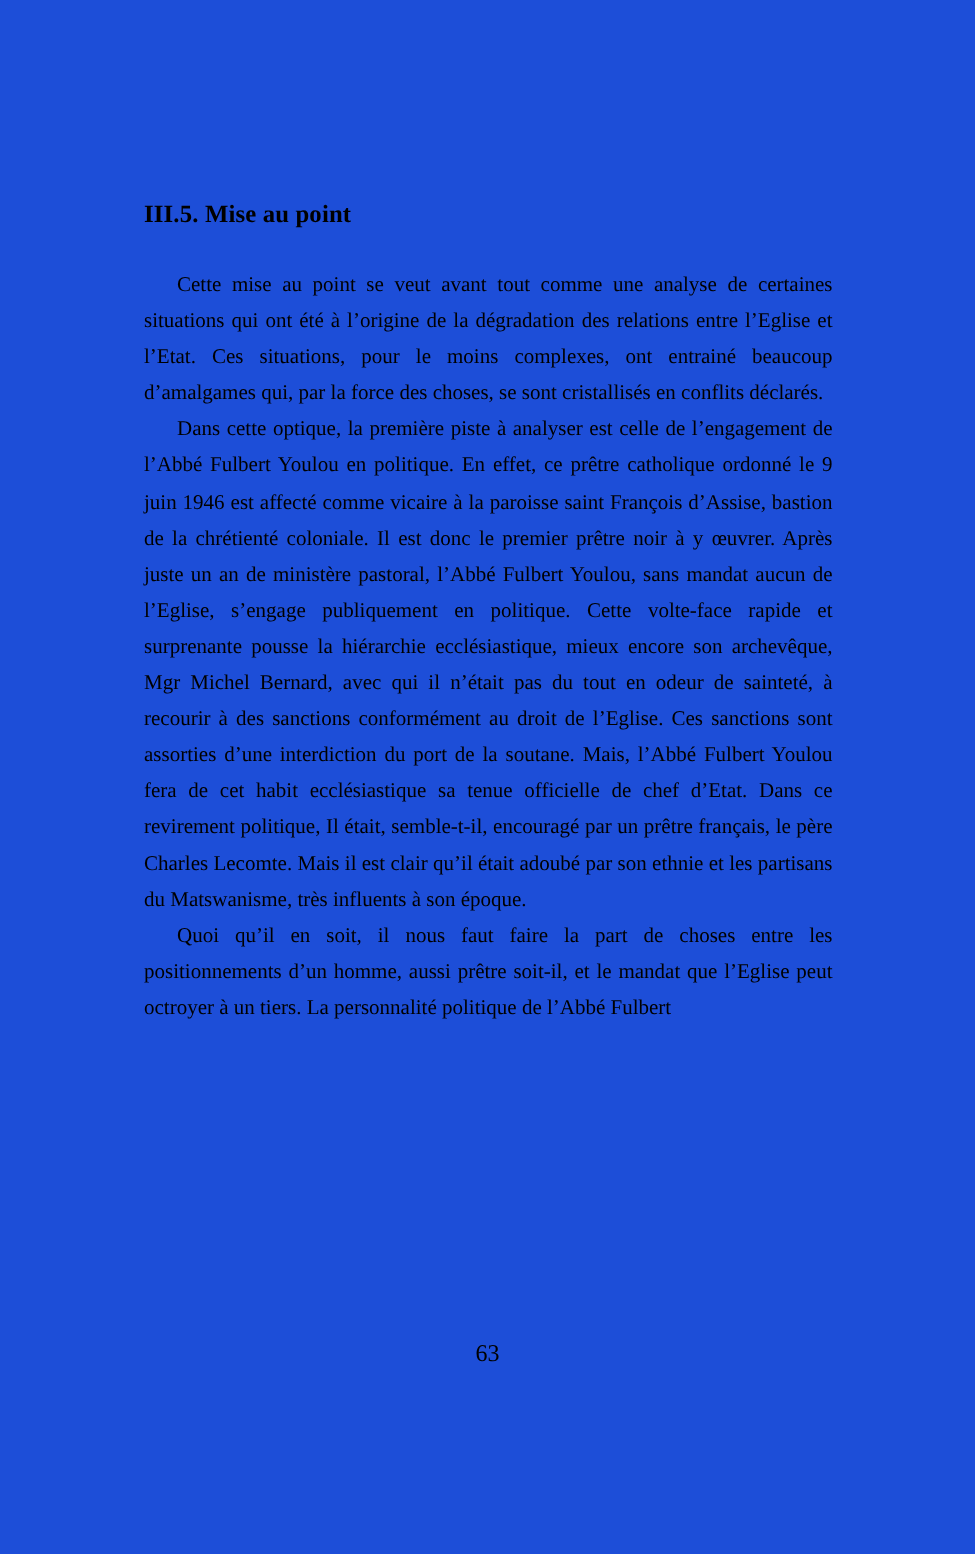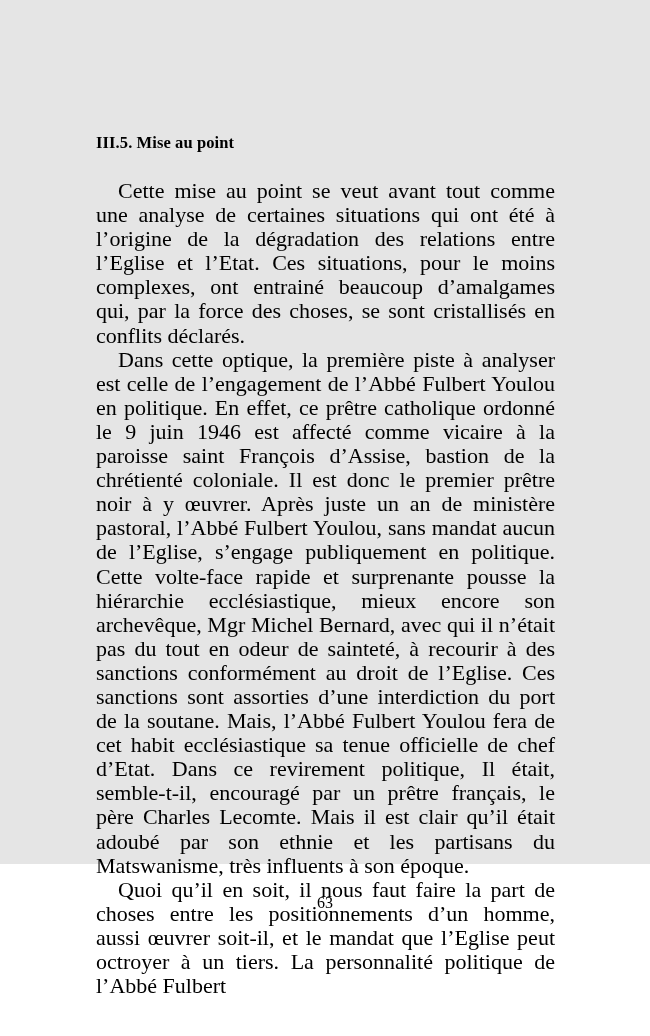--- a/index.html
+++ b/index.html
@@ -16,42 +16,42 @@
     font-family: "Liberation Serif", "DejaVu Serif", serif;
     color: #000000;
     -webkit-font-smoothing: antialiased;
   }
 
   .page {
     position: absolute;
     left: 0;
     top: 0;
     width: 650px;
-    height: 864px;
-    background: #e5e5e5;
+    height: 1036px;
+    background: #1d4ed8;
   }
 
   .text-column {
     position: absolute;
     left: 96px;
     top: 132px;
     width: 459px;
   }
 
   .section-heading {
     font-size: 16.5px;
     font-weight: bold;
     line-height: 22px;
     margin: 0 0 0 0;
     text-align: left;
     letter-spacing: 0.1px;
   }
 
   .body-para {
-    font-size: 22px;
+    font-size: 14px;
     line-height: 24.1px;
     text-align: justify;
     text-justify: inter-word;
     margin: 0;
     text-indent: 22px;
     hyphens: none;
     -webkit-hyphens: none;
   }
 
   .body-para.first-para {
@@ -75,19 +75,19 @@
 <div class="page">
 
   <div class="text-column">
 
     <h2 class="section-heading">III.5. Mise au point</h2>
 
     <p class="body-para first-para">Cette mise au point se veut avant tout comme une analyse de certaines situations qui ont été à l’origine de la dégradation des relations entre l’Eglise et l’Etat. Ces situations, pour le moins complexes, ont entrainé beaucoup d’amalgames qui, par la force des choses, se sont cristallisés en conflits déclarés.</p>
 
     <p class="body-para">Dans cette optique, la première piste à analyser est celle de l’engagement de l’Abbé Fulbert Youlou en politique. En effet, ce prêtre catholique ordonné le 9 juin 1946 est affecté comme vicaire à la paroisse saint François d’Assise, bastion de la chrétienté coloniale. Il est donc le premier prêtre noir à y œuvrer. Après juste un an de ministère pastoral, l’Abbé Fulbert Youlou, sans mandat aucun de l’Eglise, s’engage publiquement en politique. Cette volte-face rapide et surprenante pousse la hiérarchie ecclésiastique, mieux encore son archevêque, Mgr Michel Bernard, avec qui il n’était pas du tout en odeur de sainteté, à recourir à des sanctions conformément  au droit de l’Eglise. Ces sanctions sont assorties d’une interdiction du port de la soutane. Mais, l’Abbé Fulbert Youlou fera de cet habit ecclésiastique sa tenue officielle de chef d’Etat. Dans ce revirement politique, Il était, semble-t-il, encouragé par un prêtre français, le père Charles Lecomte. Mais il est clair qu’il était adoubé par son ethnie et les partisans du Matswanisme, très influents à son époque.</p>
 
-    <p class="body-para">Quoi qu’il en soit, il nous faut faire la part de choses entre les positionnements d’un homme, aussi œuvrer soit-il, et le mandat que l’Eglise peut octroyer à un tiers. La personnalité politique de l’Abbé Fulbert</p>
+    <p class="body-para">Quoi qu’il en soit, il nous faut faire la part de choses entre les positionnements d’un homme, aussi prêtre soit-il, et le mandat que l’Eglise peut octroyer à un tiers. La personnalité politique de l’Abbé Fulbert</p>
 
   </div>
 
   <div class="page-number">63</div>
 
 </div>
 
 </body></html>

